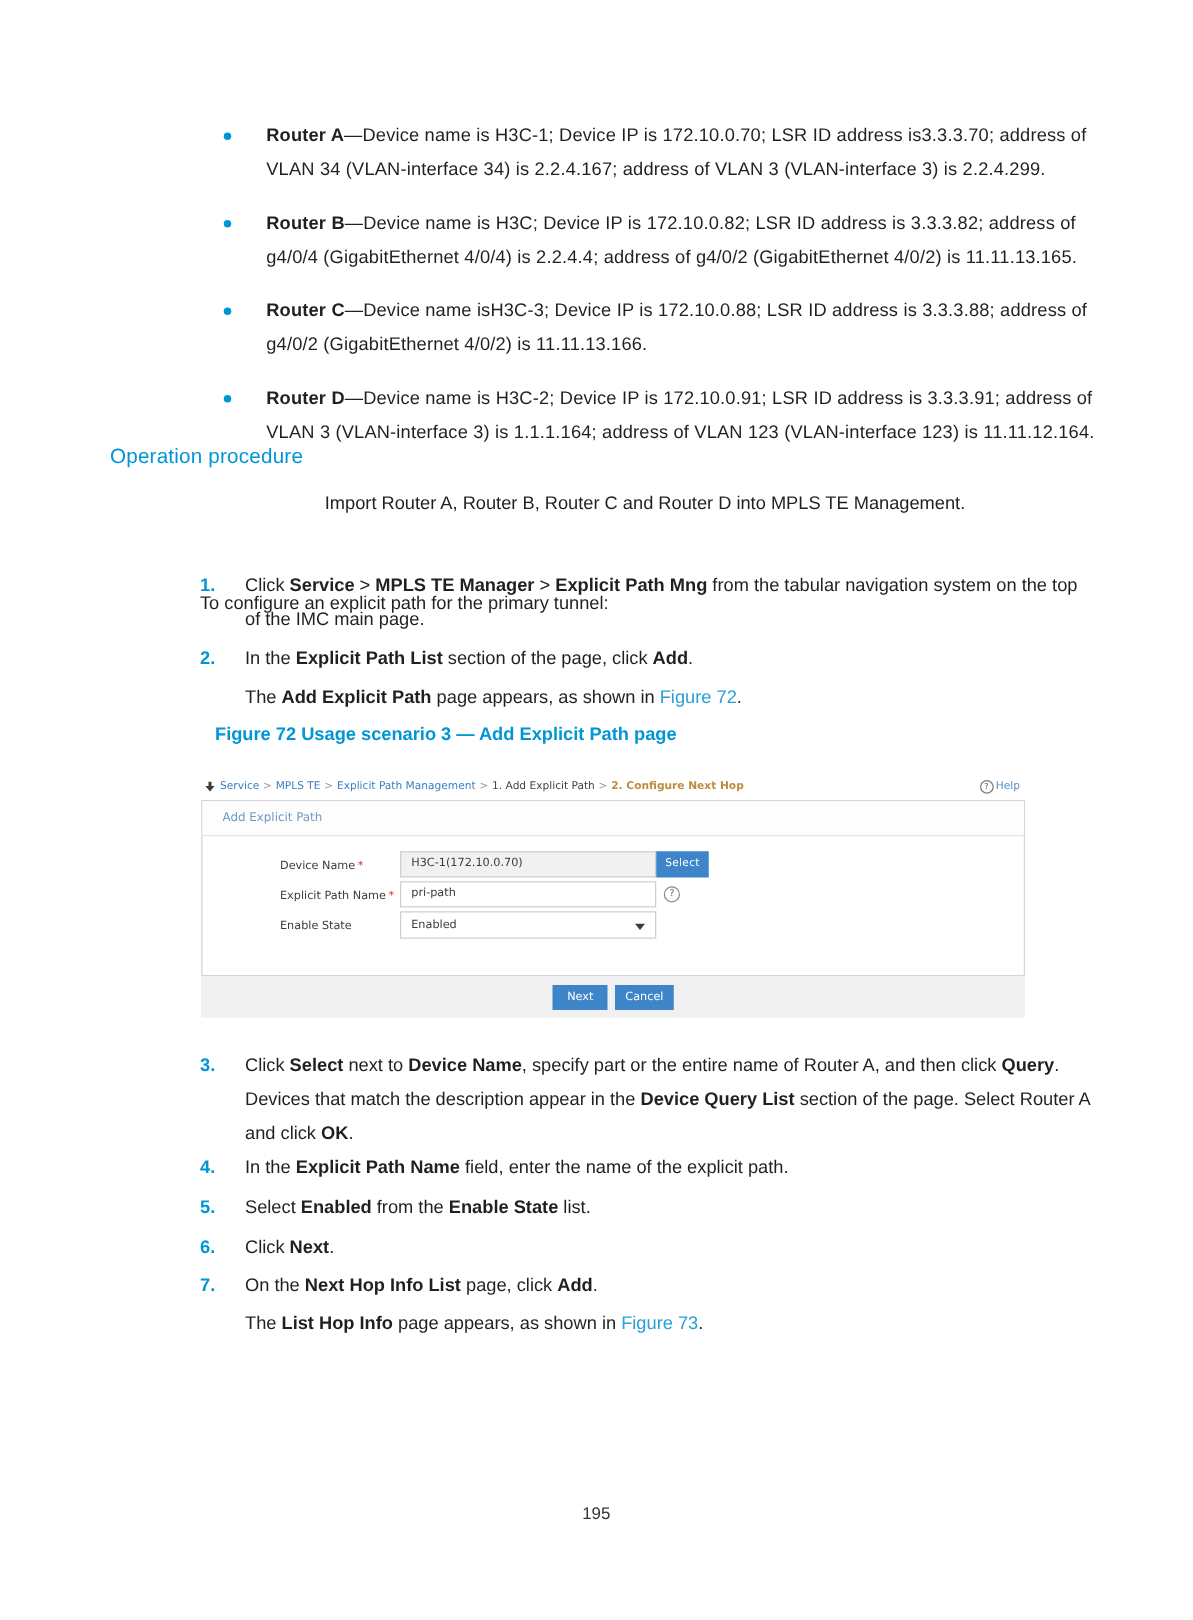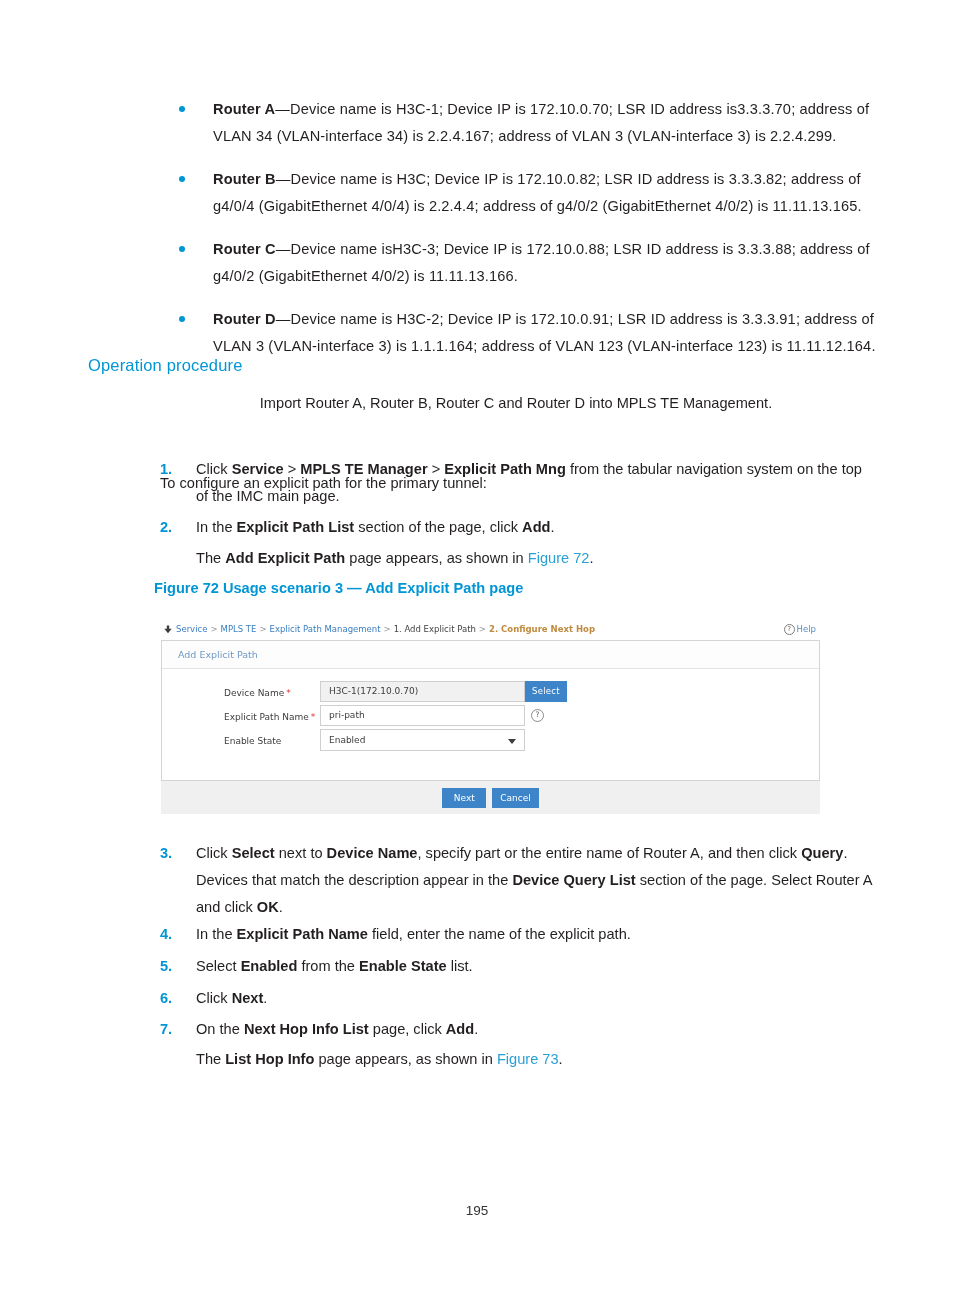--- a/index.html
+++ b/index.html
@@ -107,21 +107,21 @@
   #step-3 { top: 840px; }
   #step-4 { top: 921px; }
   #step-5 { top: 953px; }
   #step-6 { top: 985px; }
   #step-7 { top: 1016px; }
   #note-7 { top: 1046px; }
 
   
   .fig-caption {
     position: absolute;
-    left: 154px;
+    left: 172px;
     top: 580px;
     font-size: 14.6px;
     font-weight: bold;
     color: #0096d6;
   }
 
   
   .figure {
     position: absolute;
     left: 161px;

